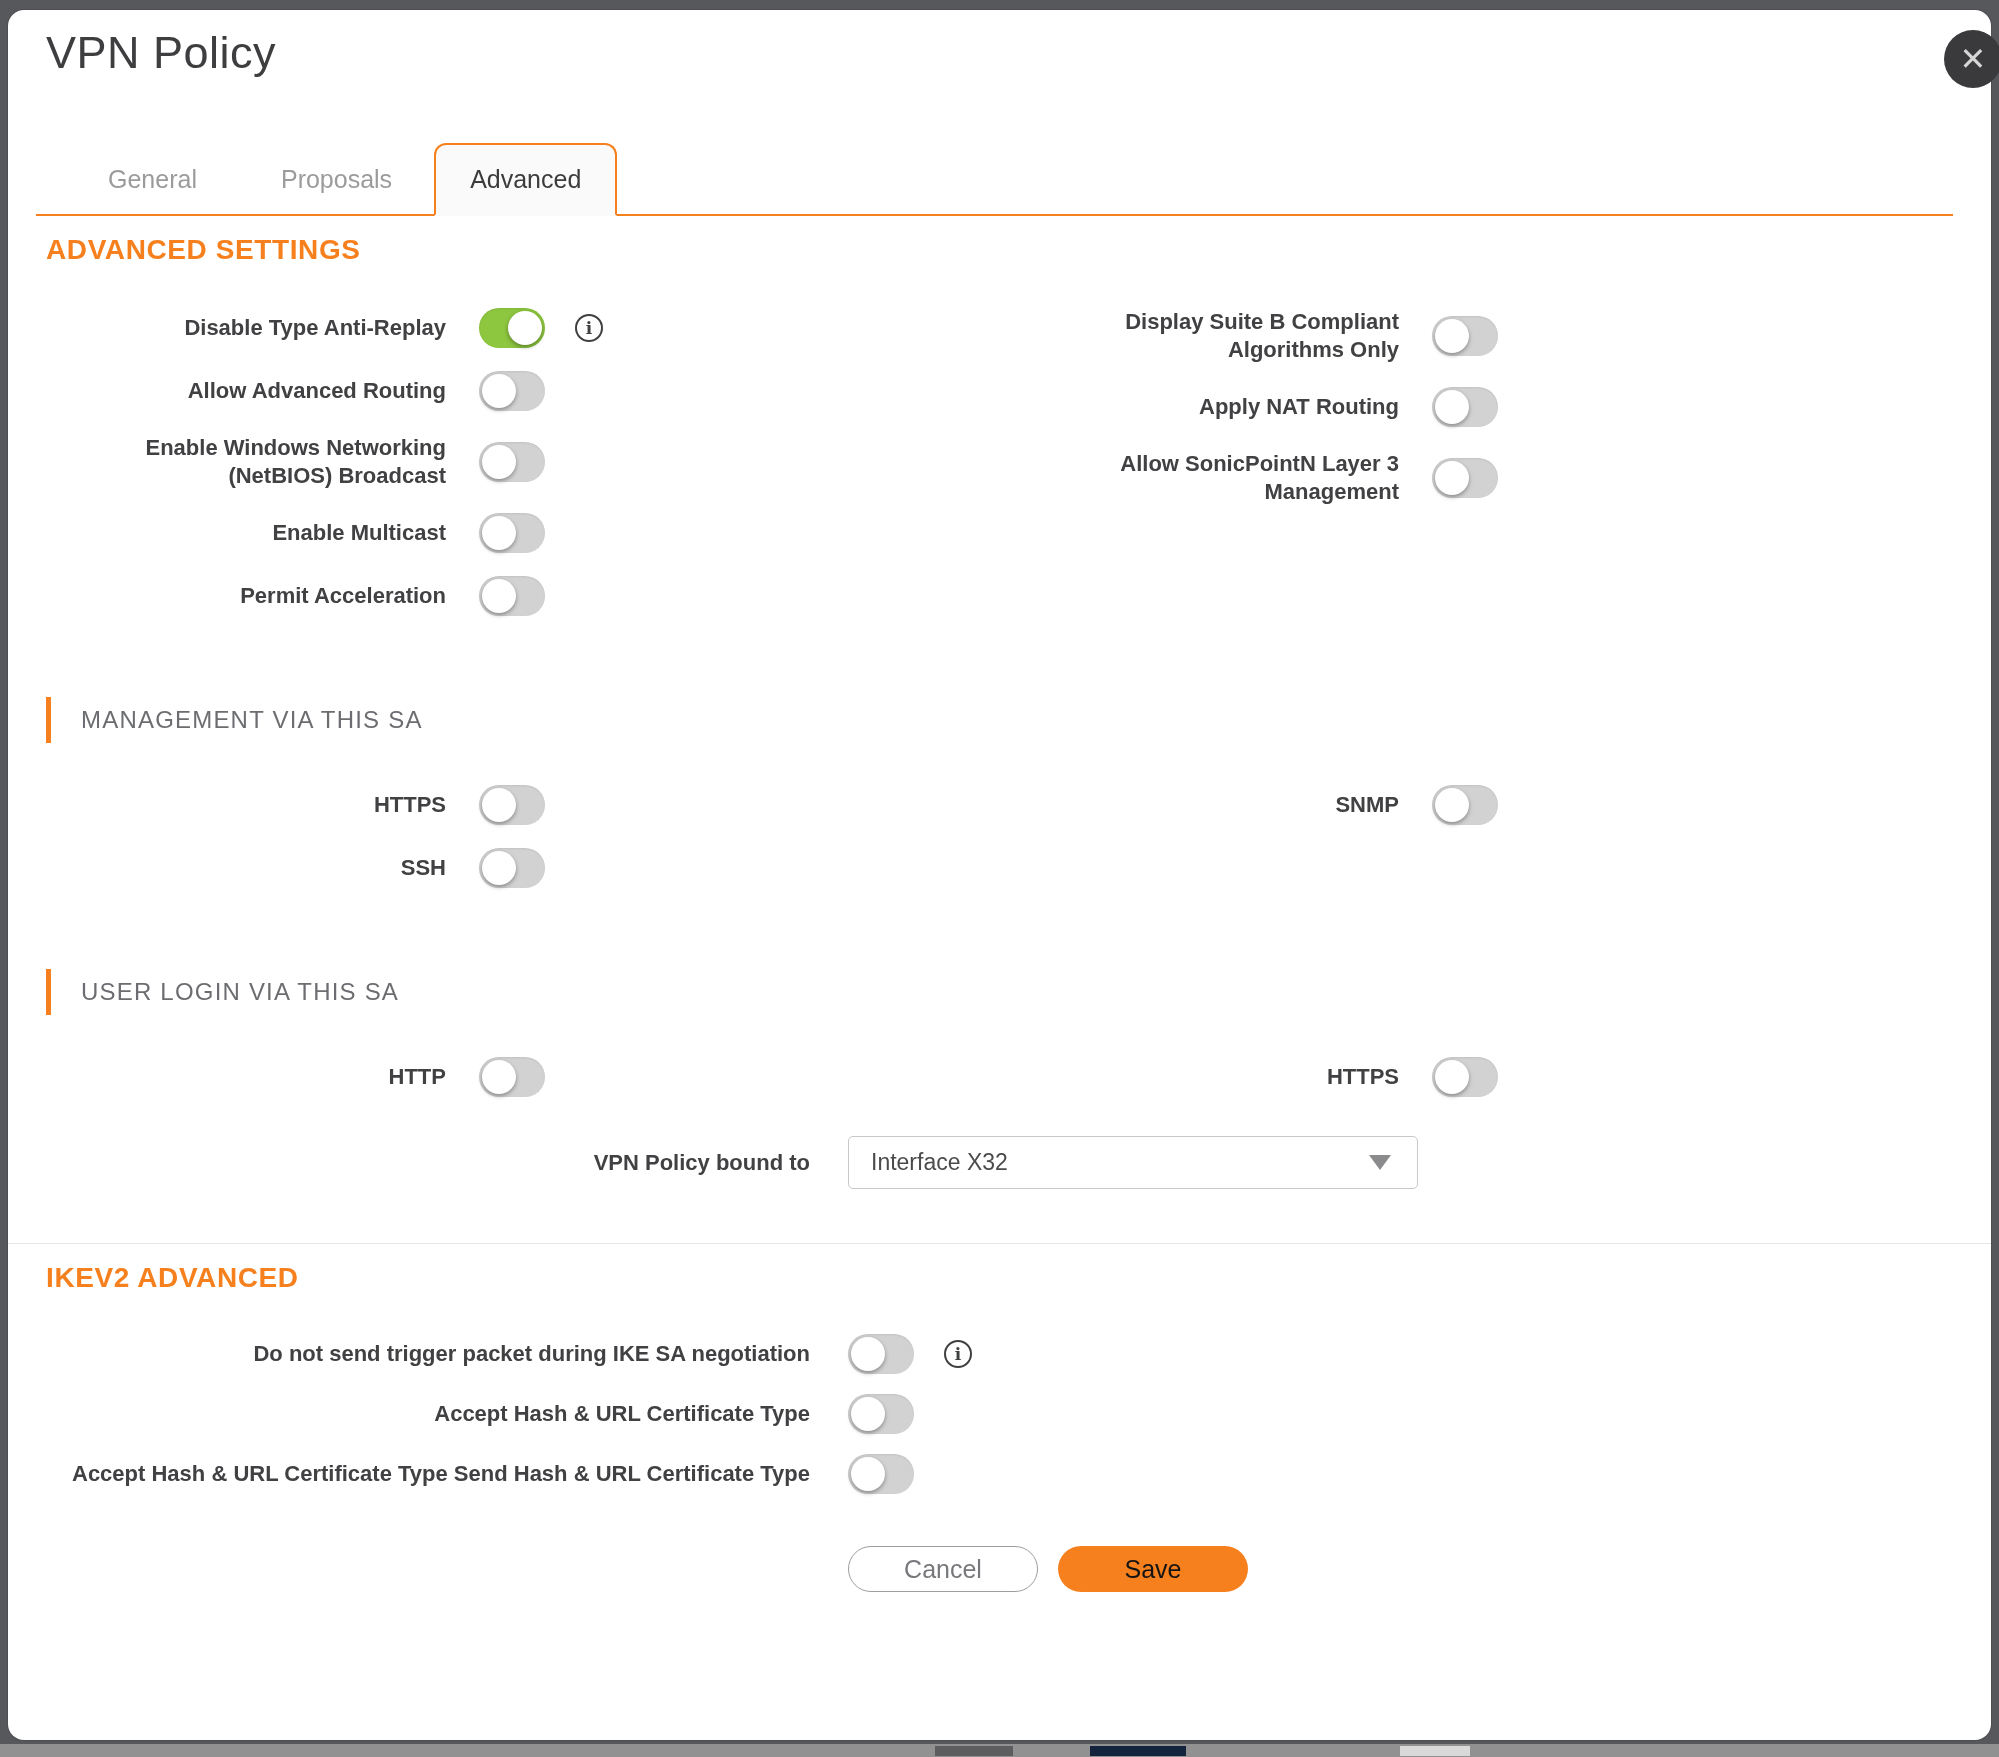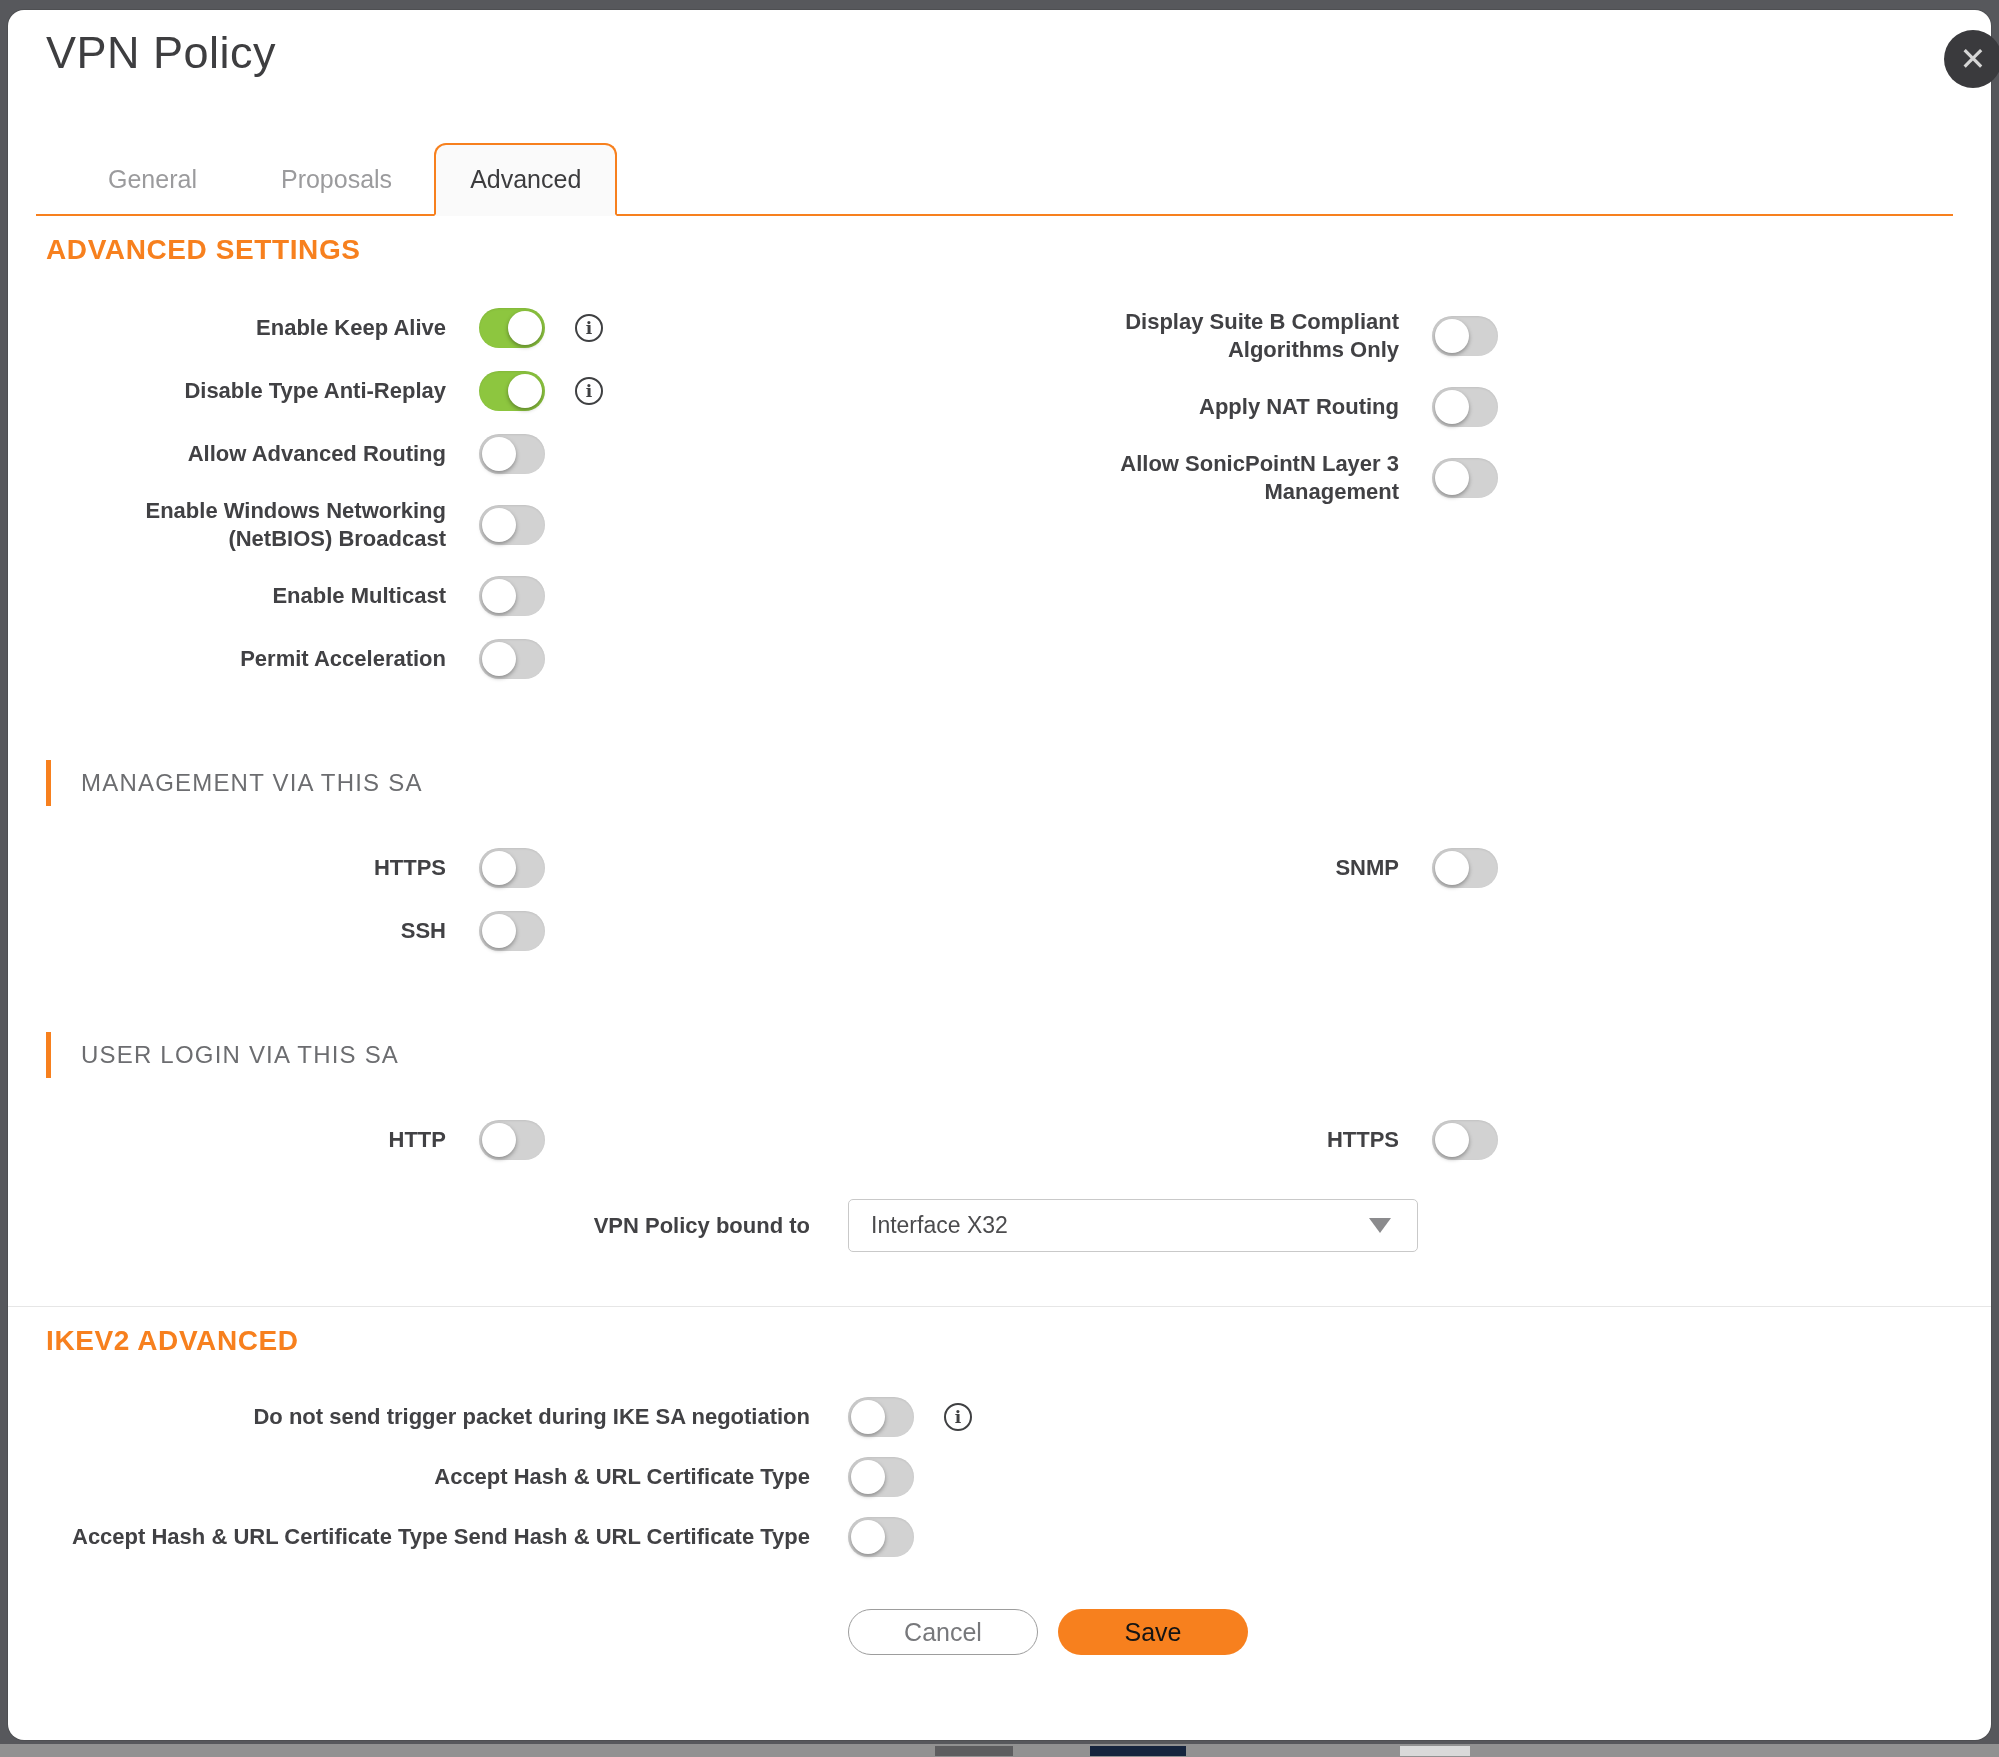--- a/index.html
+++ b/index.html
@@ -135,27 +135,20 @@
     <div class="tab">General</div>
     <div class="tab">Proposals</div>
     <div class="tab active">Advanced</div>
   </div>
 
   <div class="orange-head">ADVANCED SETTINGS</div>
 
   <div class="columns">
     <div>
       <div class="row">
-        <span class="lbl">Enable Keep Alive</span>
-        <span class="toggle on">
-            <span class="knob"></span>
-          </span>
-        <span class="info"></span>
-      </div>
-      <div class="row">
         <span class="lbl">Disable Type Anti-Replay</span>
         <span class="toggle on">
             <span class="knob"></span>
           </span>
         <span class="info"></span>
       </div>
       <div class="row">
         <span class="lbl">Allow Advanced Routing</span>
         <span class="toggle">
             <span class="knob"></span>

